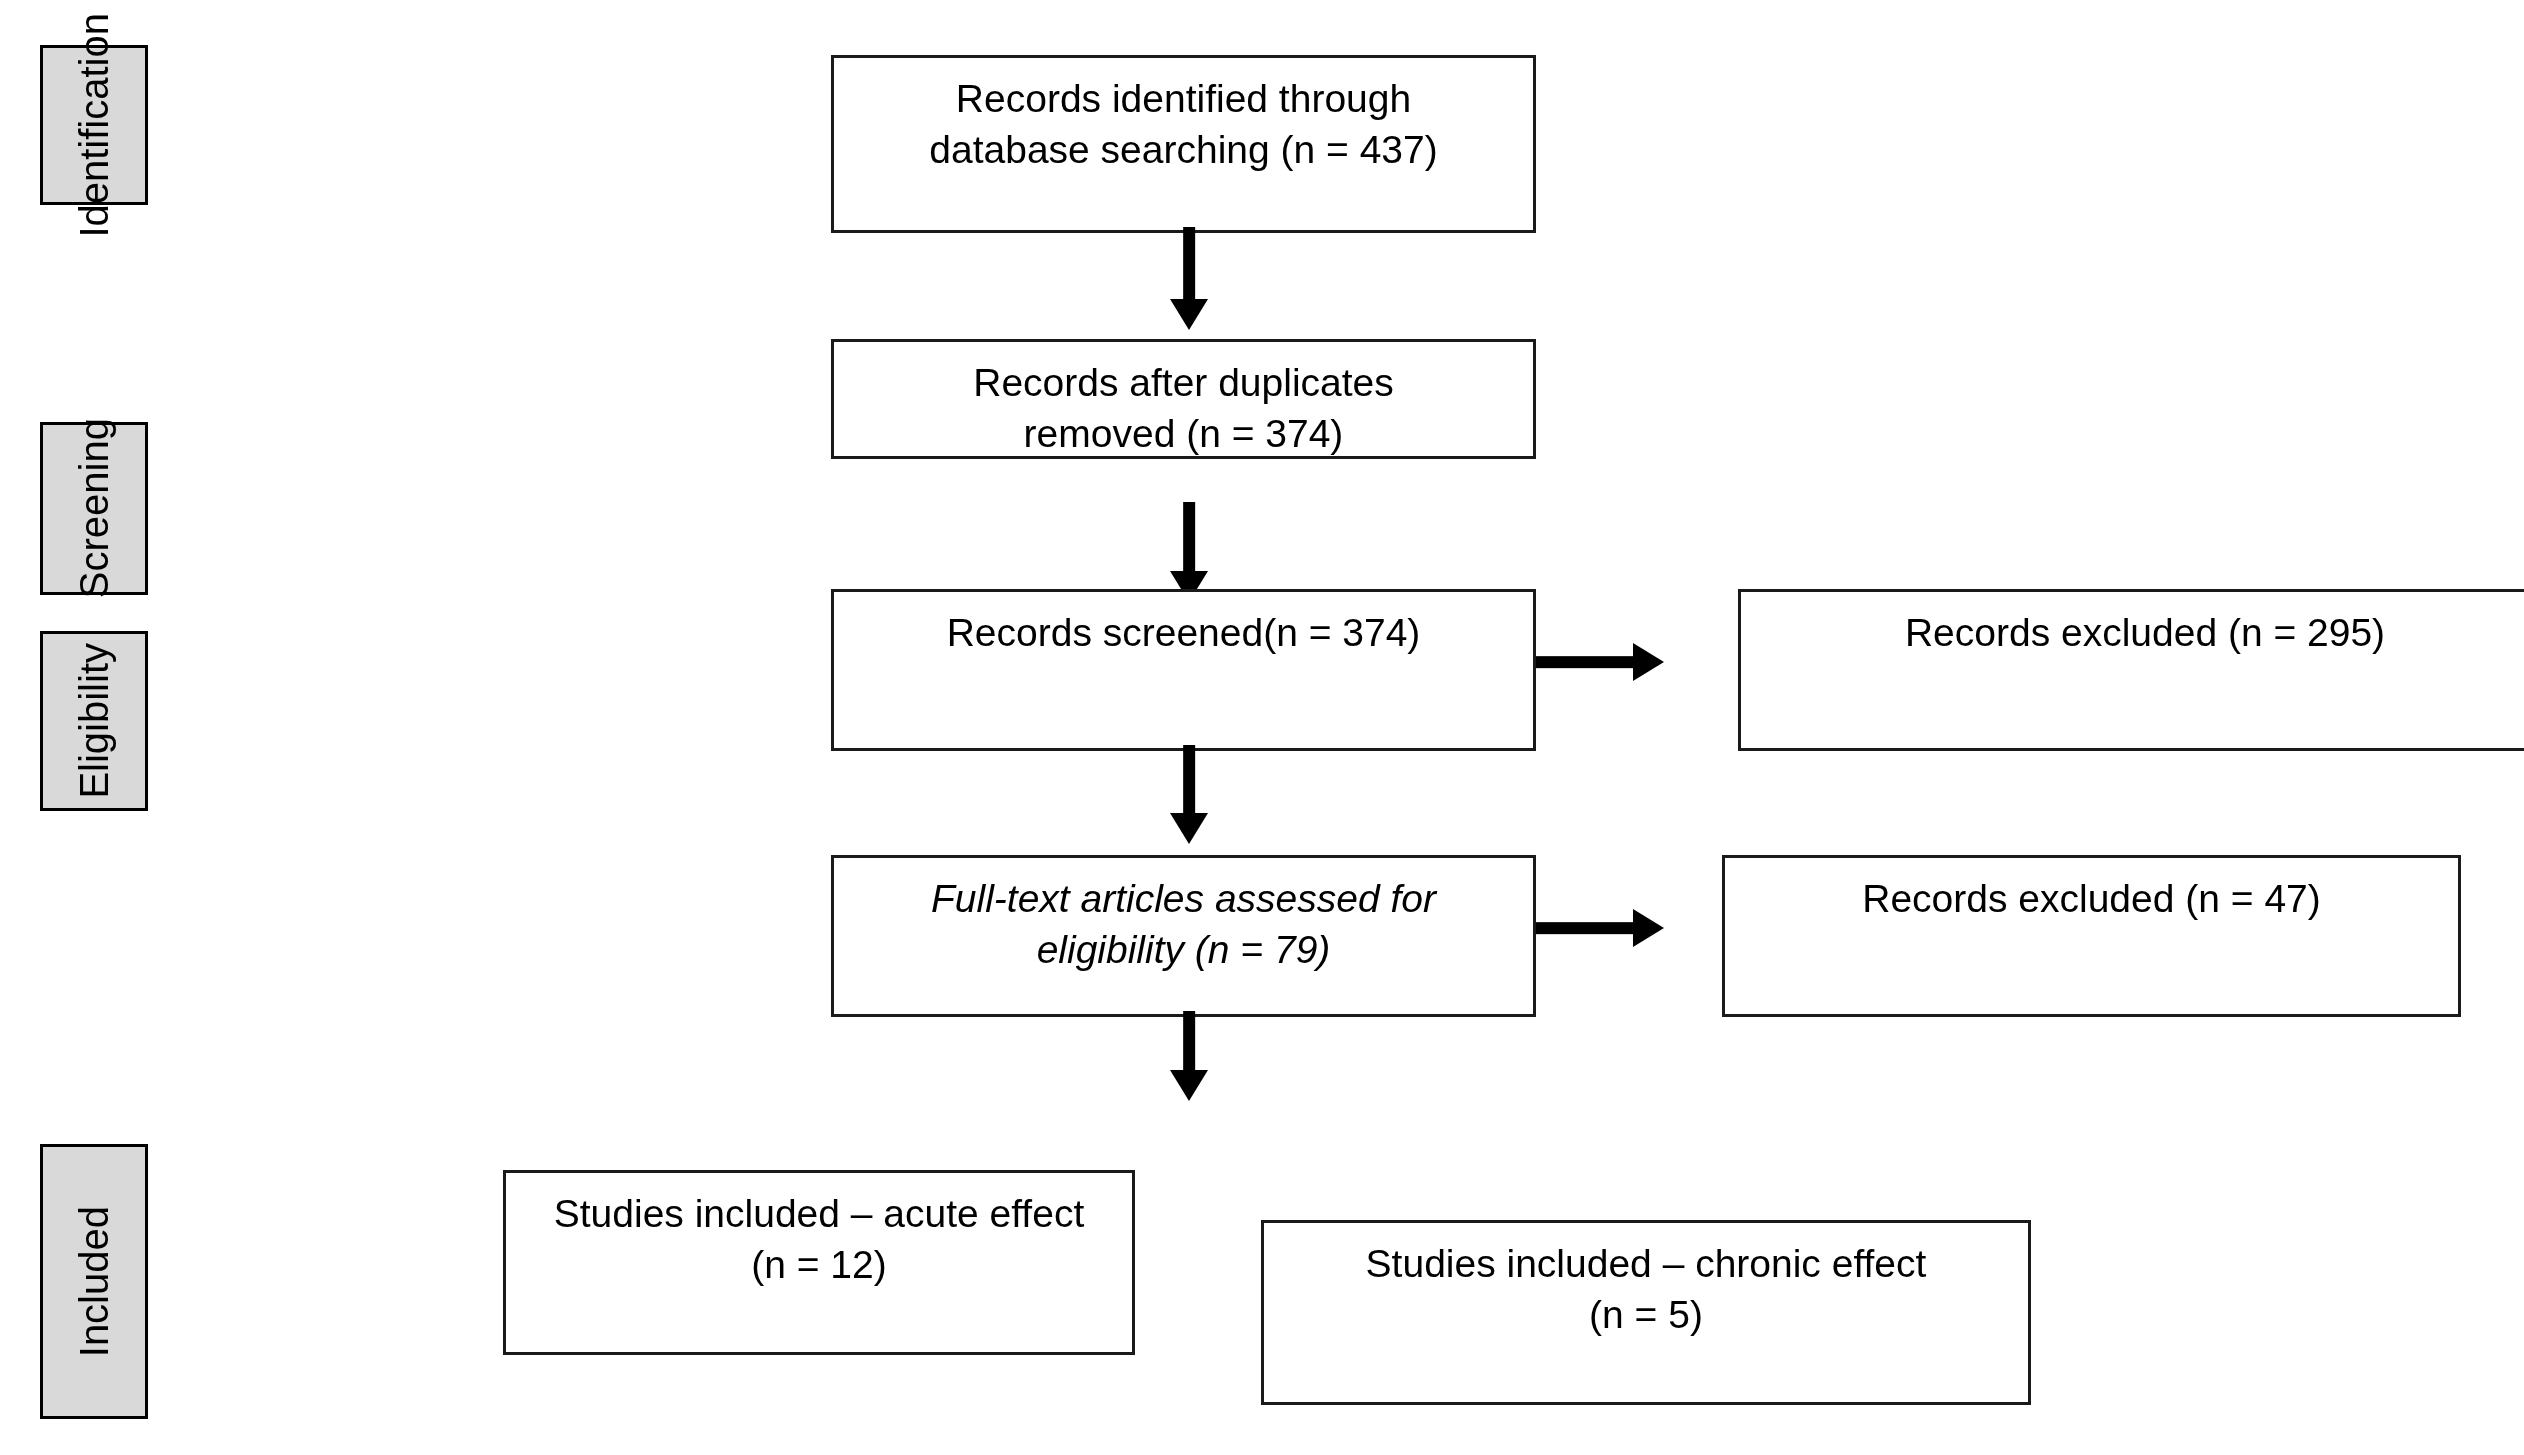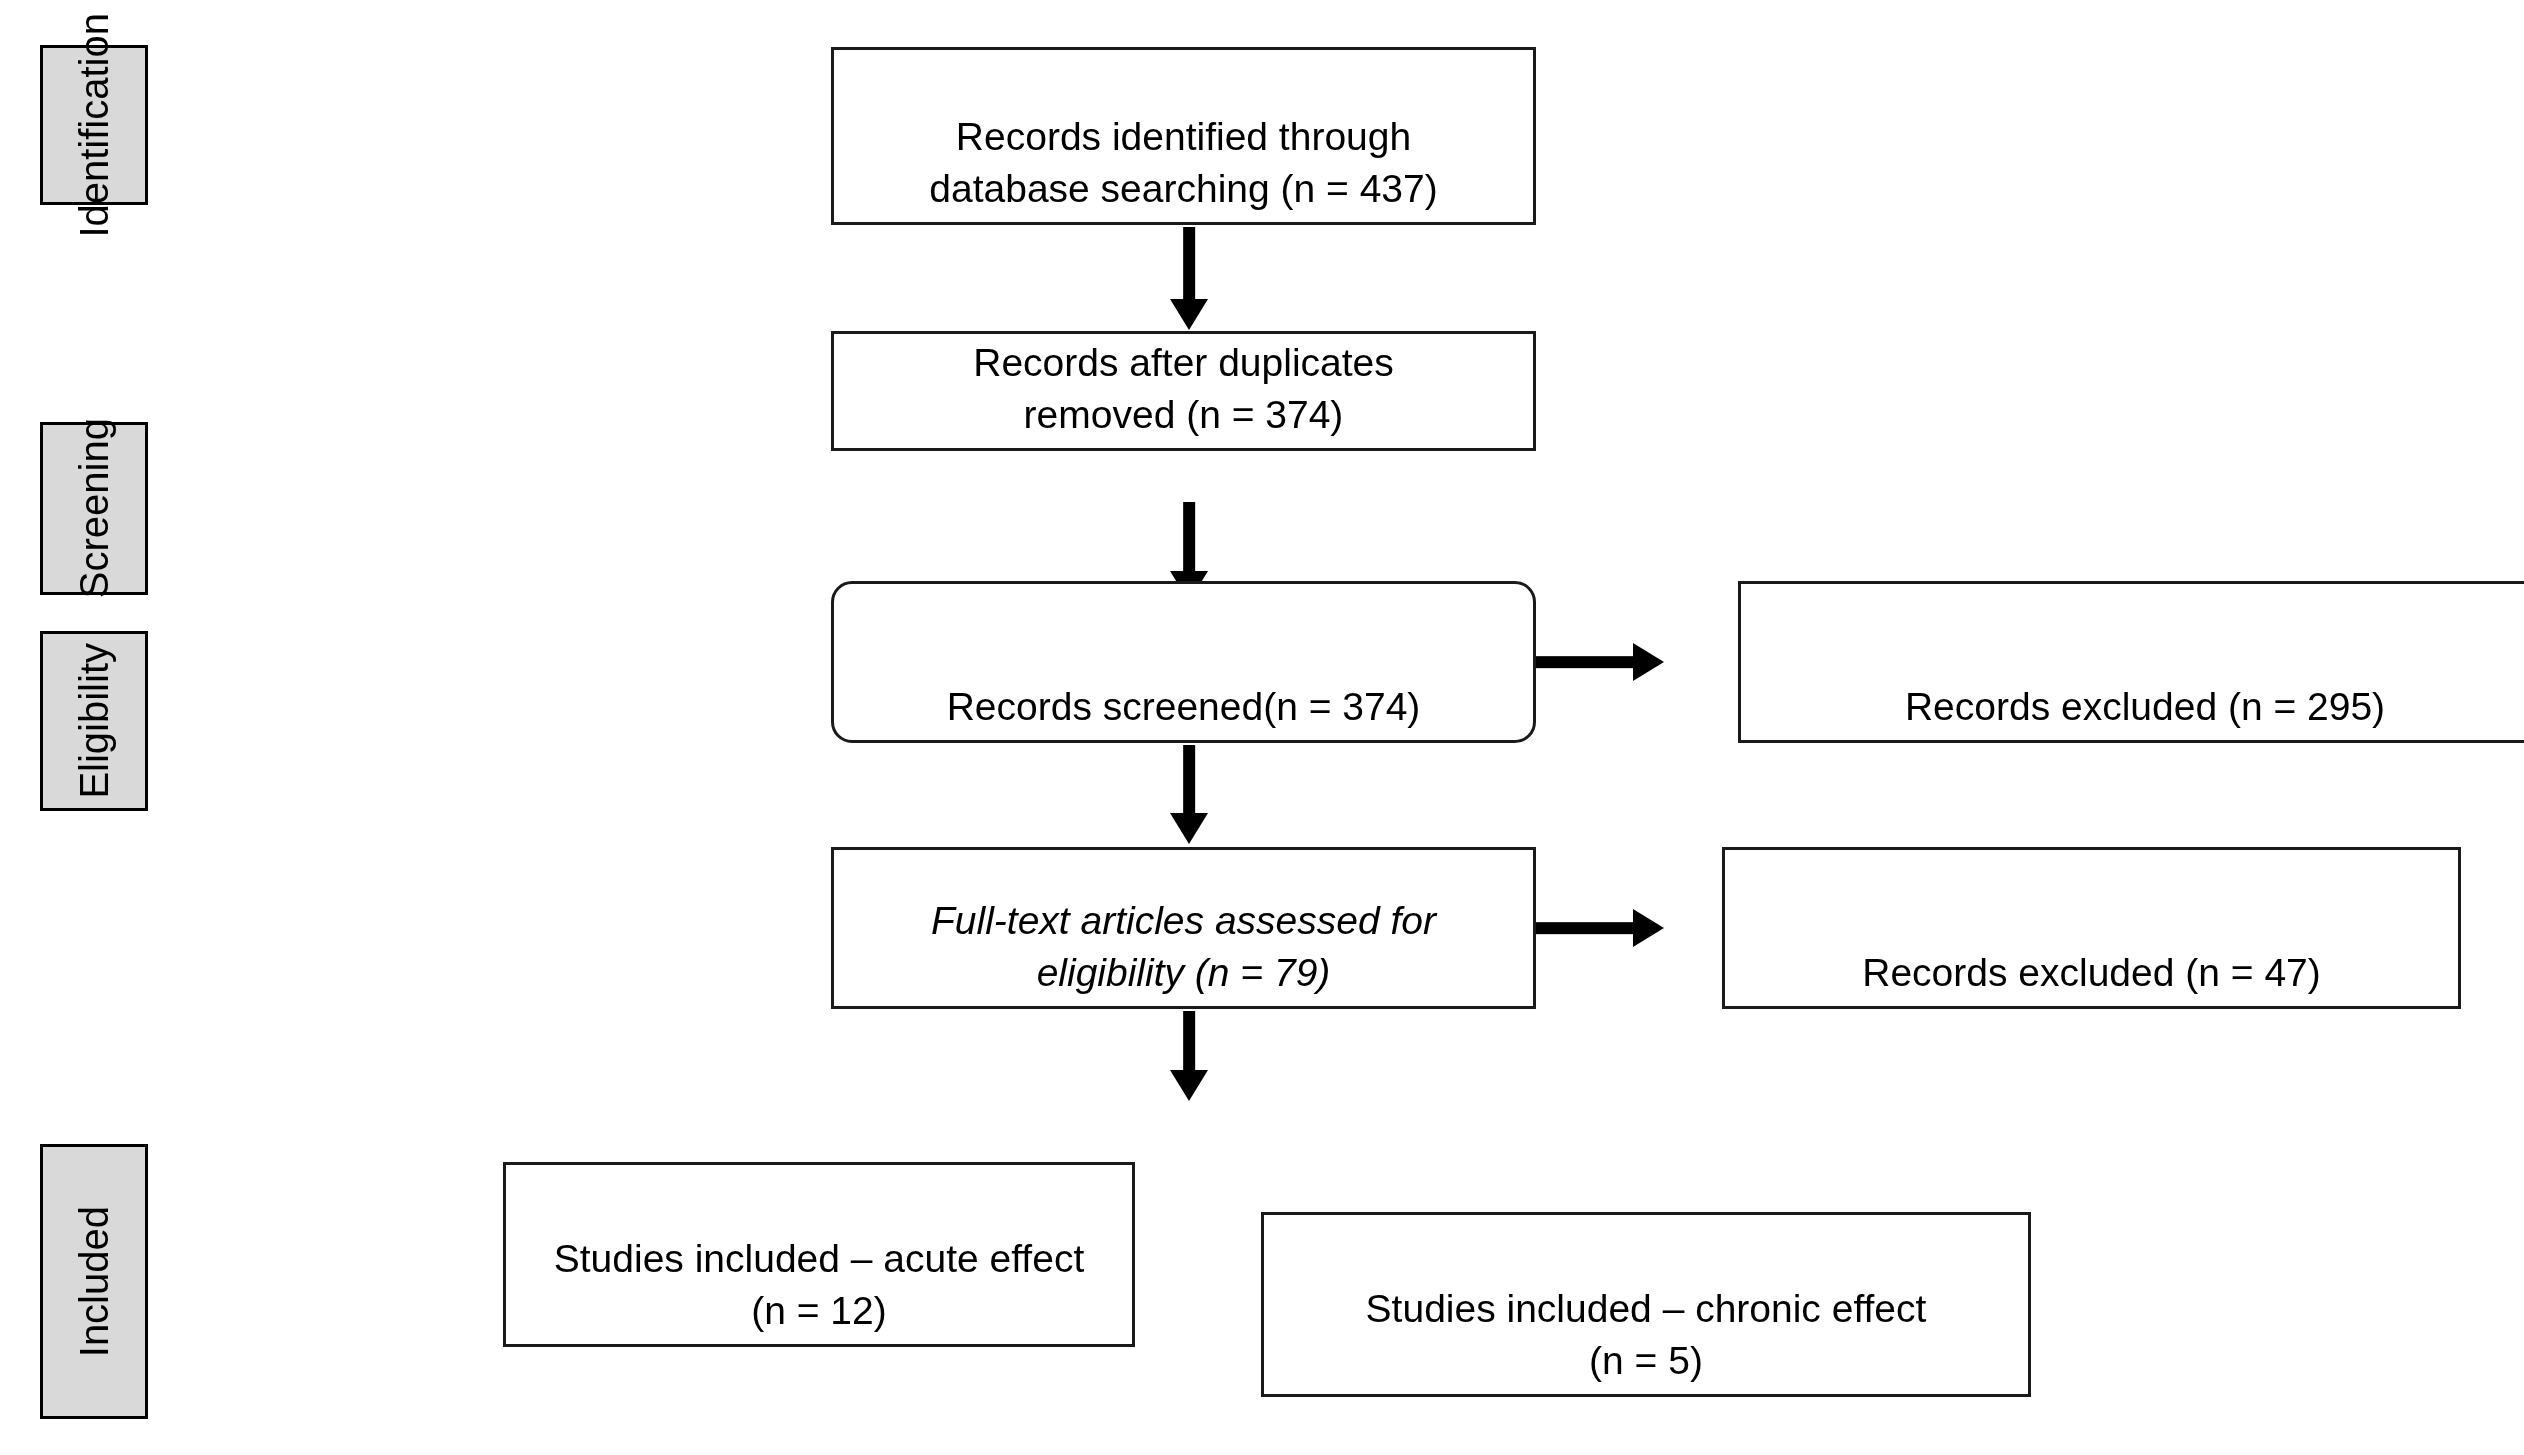--- a/index.html
+++ b/index.html
@@ -39,23 +39,24 @@
     letter-spacing: 0px;
   }
 
   
   .flow-box {
     position: absolute;
     background: #ffffff;
     border: 3.6px solid #1a1a1a;
     box-sizing: border-box;
     display: flex;
-    align-items: flex-end;
+    align-items: flex-start;
     justify-content: center;
-    padding: 8px 16px;
+    padding: 15px 16px;
+    margin-top: 8px;
   }
   .flow-text {
     font-size: 39px;
     line-height: 1.32;
     color: #000000;
     text-align: center;
   }
 
   
   .arrow-down {
@@ -142,21 +143,21 @@
       <span>Records after duplicates</span><br>
       <span>removed (n = 374)</span>
     </div>
   </div>
 
   <div class="arrow-down" style="left:1160px; top:502px; width:58px; height:100px;">
     <div class="shaft" style="height:73px;"></div>
     <div class="head"></div>
   </div>
 
-  <div class="flow-box" style="left:831px; top:581px; width:705px; height:162px;border-radius:21px;">
+  <div class="flow-box" style="left:831px; top:581px; width:705px; height:162px;">
     <div class="flow-text">
       <span>Records screened(n = 374)</span>
     </div>
   </div>
 
   <div class="arrow-right" style="left:1536px; top:642px; width:128px; height:40px;">
     <div class="shaft" style="width:101px;"></div>
     <div class="head"></div>
   </div>
 

